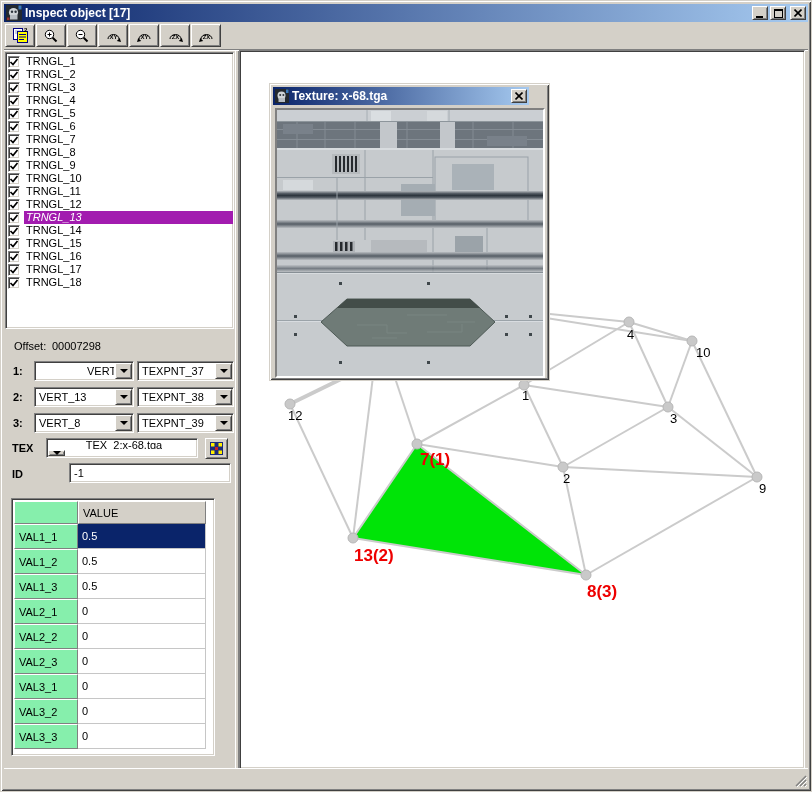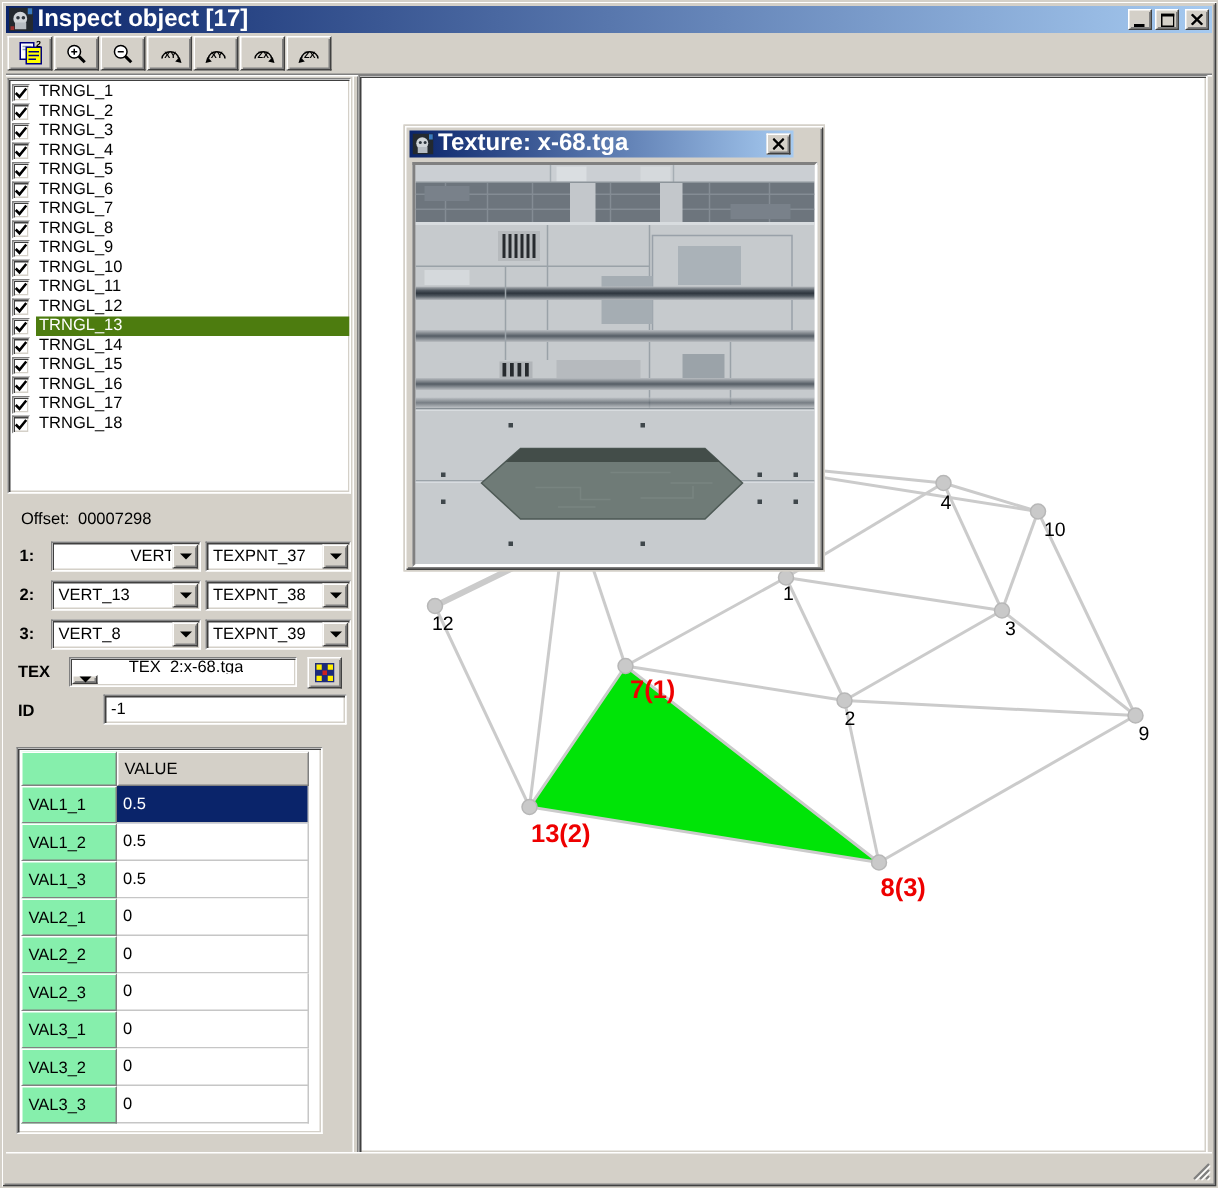--- a/index.html
+++ b/index.html
@@ -11,21 +11,21 @@
     border:1px solid #d4d0c8;
     box-shadow:inset 1px 1px 0 #ffffff, inset -1px -1px 0 #404040, inset 2px 2px 0 #d4d0c8, inset -2px -2px 0 #808080;
     overflow:hidden;
   }
   
   .titlebar{
     position:absolute;left:3px;top:3px;right:3px;height:18px;
     background:linear-gradient(to right,#0a246a,#a6caf0);
     display:flex;align-items:center;padding:0 2px;
   }
-  .titlebar .ttl{color:#fff;font-weight:bold;font-size:16px;margin-left:3px;flex:1;
+  .titlebar .ttl{color:#fff;font-weight:bold;font-size:12px;margin-left:3px;flex:1;
     white-space:nowrap;overflow:hidden;}
   .tbtn{
     width:16px;height:14px;background:#d4d0c8;margin-left:2px;
     border:1px solid;border-color:#ffffff #404040 #404040 #ffffff;
     box-shadow:inset 1px 1px 0 #d4d0c8, inset -1px -1px 0 #808080;
     display:flex;align-items:center;justify-content:center;flex:none;
   }
   .gap2{width:2px;flex:none;}
   
   .toolbar{
@@ -45,21 +45,21 @@
     border:1px solid;border-color:#808080 #ffffff #ffffff #808080;
     box-shadow:inset 1px 1px 0 #404040, inset -1px -1px 0 #d4d0c8;
     overflow:hidden;padding:2px 0 0 2px;
   }
   .lrow{display:flex;align-items:center;height:13px;}
   .cb{width:12px;height:12px;background:#fff;flex:none;margin-right:4px;
     border:1px solid;border-color:#808080 #ffffff #ffffff #808080;
     box-shadow:inset 1px 1px 0 #404040, inset -1px -1px 0 #d4d0c8;
     display:flex;align-items:center;justify-content:center;}
   .lrow .lbl{flex:1;padding:0 2px;line-height:13px;white-space:nowrap;}
-  .lrow.sel .lbl{background:#4d7c0f;color:#fff;}
+  .lrow.sel .lbl{background:#a21caf;color:#fff;font-style:italic;}
   .fieldlbl{position:absolute;font-weight:bold;}
   .plain{position:absolute;}
   .combo{
     position:absolute;height:20px;background:#fff;
     border:1px solid;border-color:#808080 #ffffff #ffffff #808080;
     box-shadow:inset 1px 1px 0 #404040, inset -1px -1px 0 #d4d0c8;
     display:flex;align-items:center;
   }
   .combo .val{flex:1;padding-left:4px;white-space:nowrap;overflow:hidden;}
   .combo .drop{

